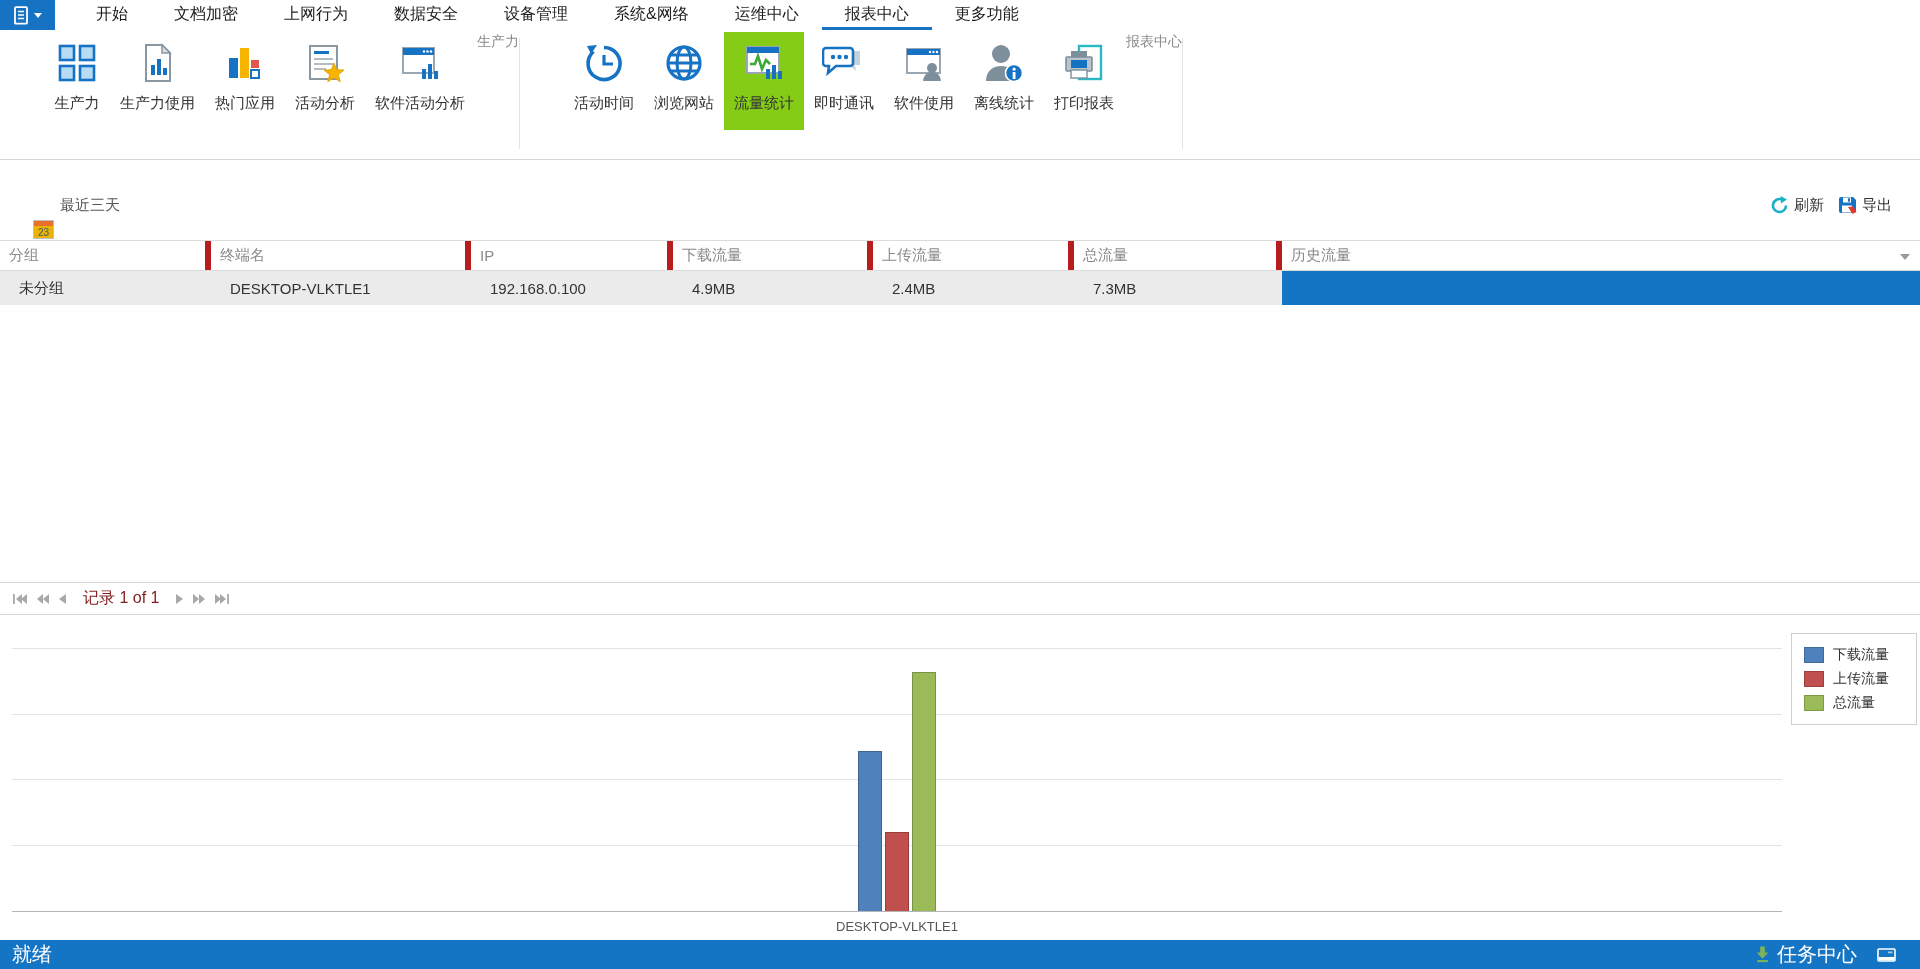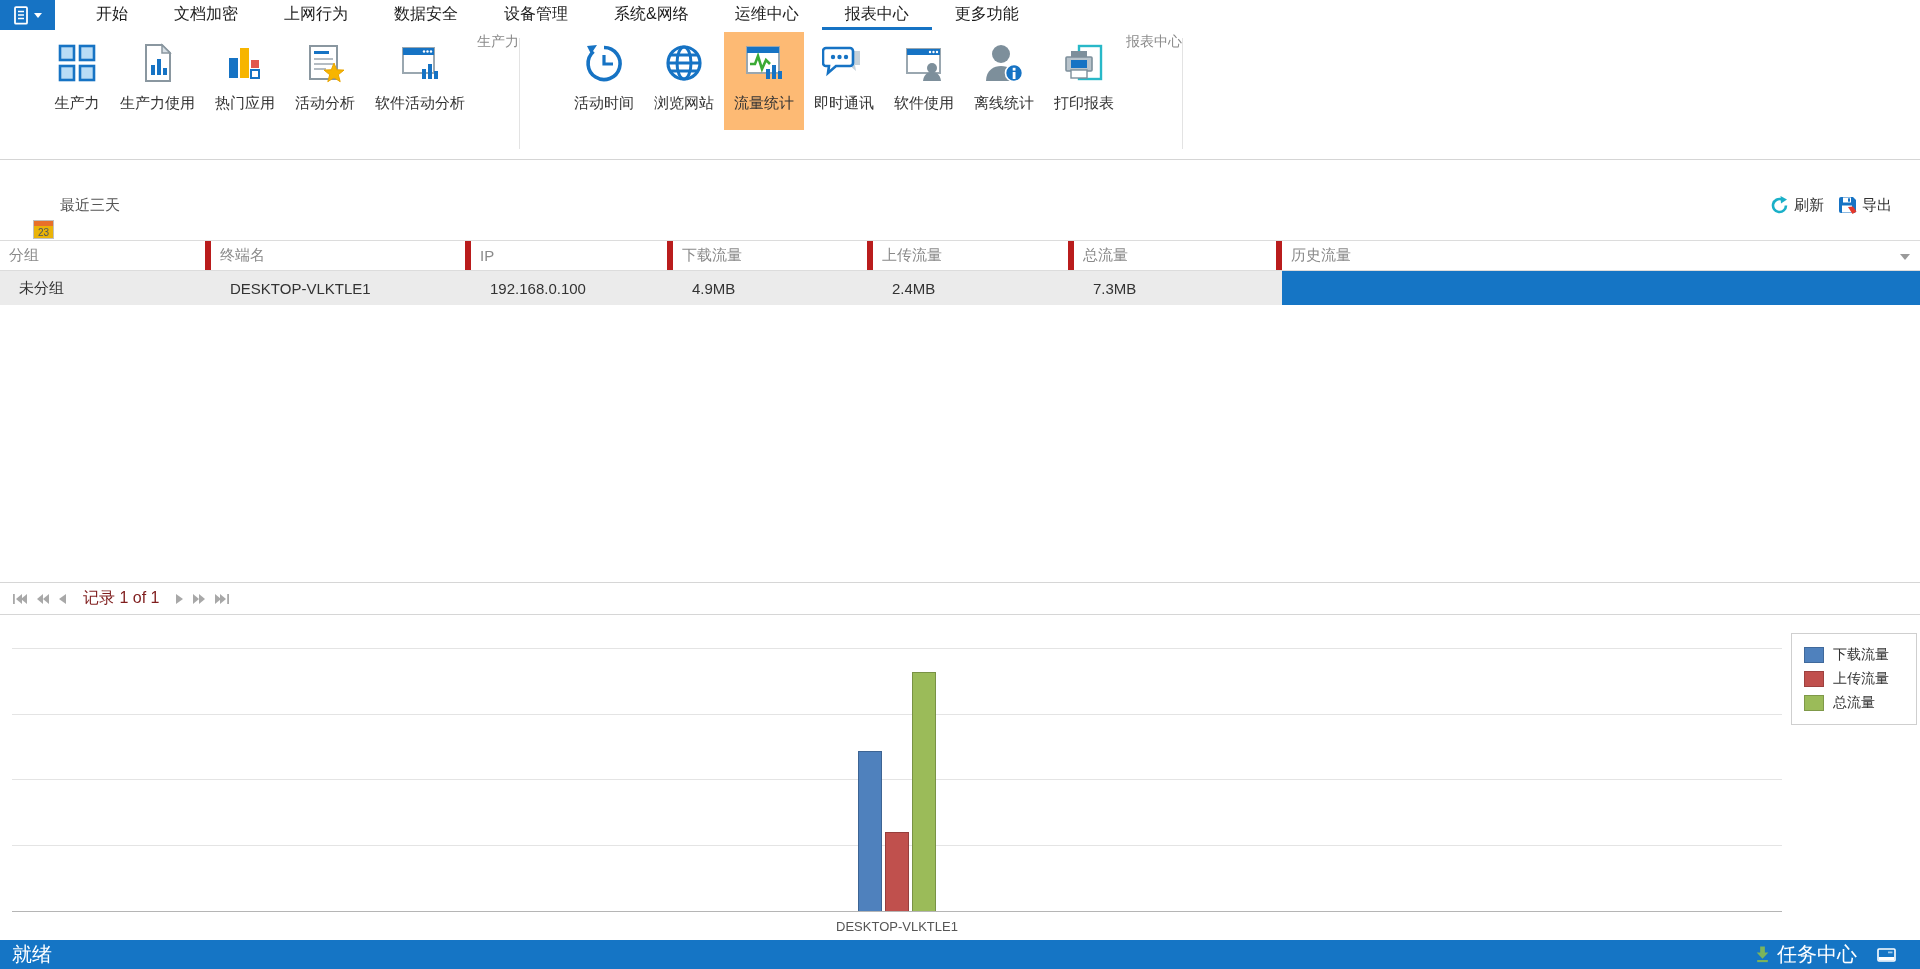--- a/index.html
+++ b/index.html
@@ -15,21 +15,21 @@
   .app-caret { width:0; height:0; border-left:4px solid transparent; border-right:4px solid transparent; border-top:5px solid #fff; }
   .menu-tabs { display:flex; margin-left:18px; }
   .menu-tab { padding:0 23px; line-height:27px; font-size:16px; color:#1c1c1c; cursor:pointer; border-bottom:3px solid transparent; white-space:nowrap; }
   .menu-tab.active { border-bottom:3px solid #1673c4; }
 
   
   .ribbon { position:absolute; top:30px; left:0; width:100%; height:130px; background:#fff; border-bottom:1px solid #d5d5d5; display:flex; align-items:stretch; }
   .rb-group { display:flex; flex-direction:row;padding-left:42px; }
   .rb-buttons { display:flex; height:100px; padding:2px 2px 0 2px; }
   .rb-btn { min-width:64px; padding:4px 10px 0 10px; display:flex; flex-direction:column; align-items:center; justify-content:flex-start; cursor:pointer; }
-  .rb-btn.active { background:#fdba74; }
+  .rb-btn.active { background:#84cc16; }
   .rb-ico { width:46px; height:46px; display:flex; align-items:center; justify-content:center; margin-top:4px; }
   .rb-label { margin-top:8px; font-size:15px; color:#333; white-space:nowrap; line-height:18px; }
   .rb-group-label { height:26px; line-height:22px; text-align:center; font-size:14px; color:#8a8a8a; }
   .rb-sep { width:1px; background:#e3e3e3; margin:8px 0 10px 0; }
 
   
   .main { position:absolute; top:160px; left:0; width:100%; height:784px; background:#fff; }
 
   
   .filterbar { position:absolute; top:28px; left:0; width:100%; height:34px; display:flex; align-items:center; }

